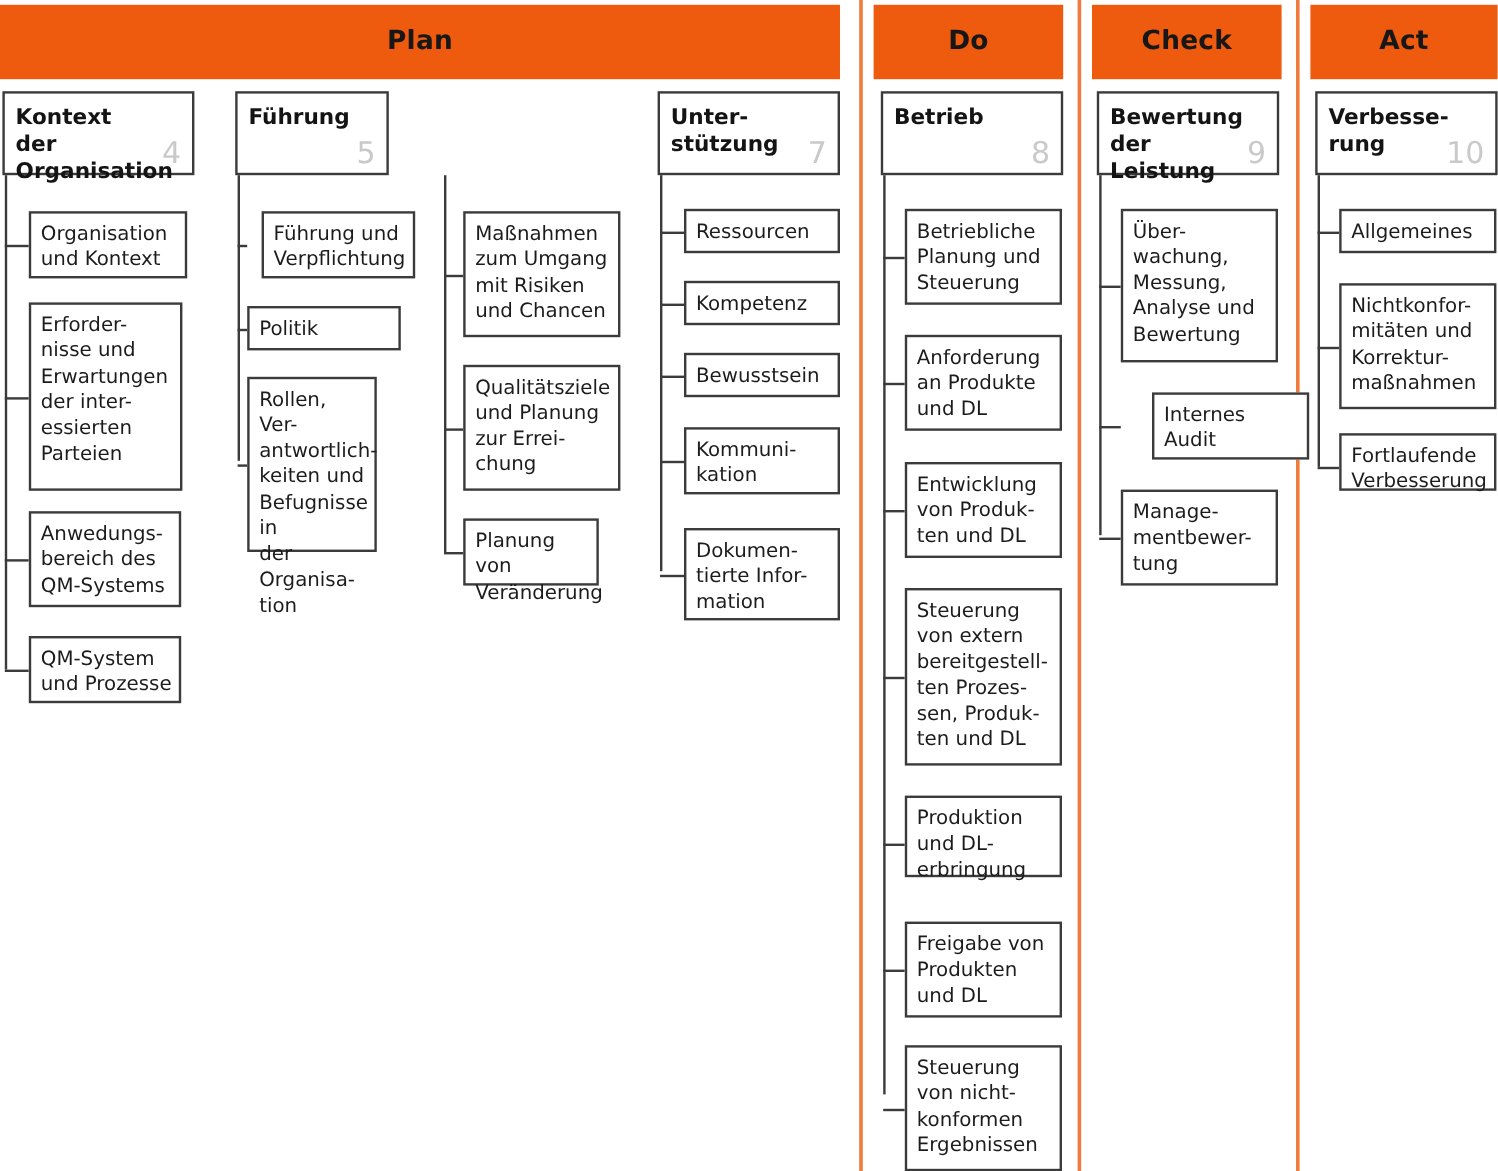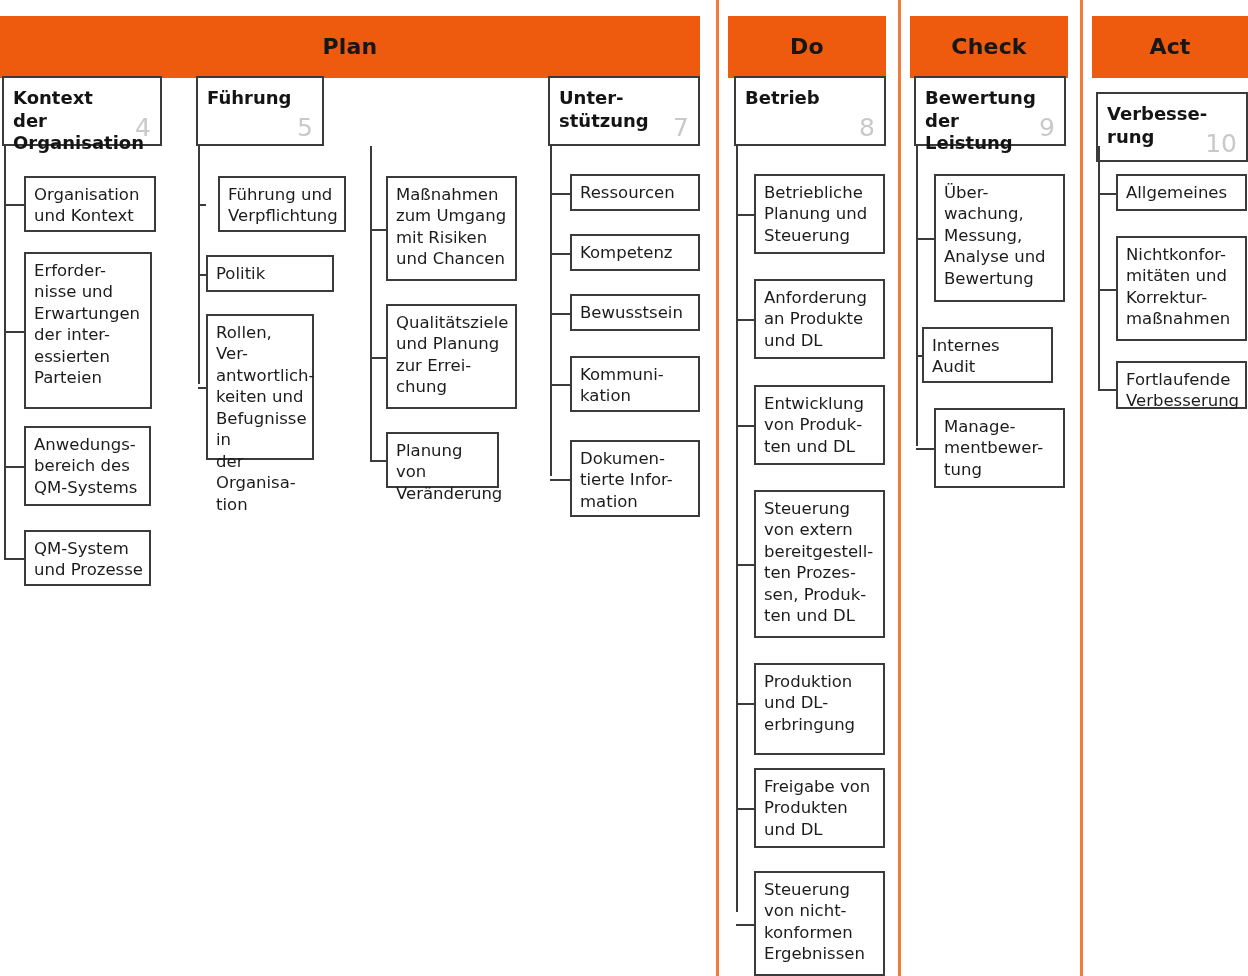--- a/index.html
+++ b/index.html
@@ -17,21 +17,21 @@
 
   #diagram {
     position: relative;
     width: 1248px;
     height: 976px;
   }
 
   
   .phase-band {
     position: absolute;
-    top: 16px;
+    top: 4px;
     background: #ee5a0e;
     display: flex;
     align-items: center;
     justify-content: center;
   }
   .phase-title {
     font-size: 22px;
     font-weight: 600;
     color: #171717;
     letter-spacing: 0.2px;
@@ -252,21 +252,21 @@
     <div class="stub" style="left: 736px; width: 18px; top: 564px;"></div>
     <div class="subbox" style="left: 754px; top: 490px; width: 131px; height: 148px;">
       <div class="subbox-label">Steuerung
 von extern
 bereitgestell-
 ten Prozes-
 sen, Produk-
 ten und DL</div>
     </div>
     <div class="stub" style="left: 736px; width: 18px; top: 703px;"></div>
-    <div class="subbox" style="left: 754px; top: 663px; width: 131px; height: 92px;">
+    <div class="subbox" style="left: 754px; top: 663px; width: 131px; height: 68px;">
       <div class="subbox-label">Produktion
 und DL-
 erbringung</div>
     </div>
     <div class="stub" style="left: 736px; width: 18px; top: 808px;"></div>
     <div class="subbox" style="left: 754px; top: 768px; width: 131px; height: 80px;">
       <div class="subbox-label">Freigabe von
 Produkten
 und DL</div>
     </div>
@@ -285,31 +285,31 @@
     <div class="spine" style="left: 916px; top: 146px; height: 300px;"></div>
     <div class="stub" style="left: 916px; width: 18px; top: 238px;"></div>
     <div class="subbox" style="left: 934px; top: 174px; width: 131px; height: 128px;">
       <div class="subbox-label">Über-
 wachung,
 Messung,
 Analyse und
 Bewertung</div>
     </div>
     <div class="stub" style="left: 916px; width: 18px; top: 355px;"></div>
-    <div class="subbox" style="left: 922px; top: 327px; width: 131px; height: 56px;">
+    <div class="subbox" style="left: 960px; top: 327px; width: 131px; height: 56px;">
       <div class="subbox-label">Internes
 Audit</div>
     </div>
     <div class="stub" style="left: 916px; width: 18px; top: 448px;"></div>
     <div class="subbox" style="left: 934px; top: 408px; width: 131px; height: 80px;">
       <div class="subbox-label">Manage-
 mentbewer-
 tung</div>
     </div>
-    <div class="clause" style="left: 1096px; top: 76px; width: 152px; height: 70px; margin-top: 16px;">
+    <div class="clause" style="left: 1096px; top: 76px; width: 152px; height: 70px;">
       <div class="clause-title">Verbesse-
 rung</div>
       <div class="clause-num">10</div>
     </div>
     <div class="spine" style="left: 1098px; top: 146px; height: 243px;"></div>
     <div class="stub" style="left: 1098px; width: 18px; top: 193px;"></div>
     <div class="subbox" style="left: 1116px; top: 174px; width: 131px; height: 37px;">
       <div class="subbox-label">Allgemeines</div>
     </div>
     <div class="stub" style="left: 1098px; width: 18px; top: 289px;"></div>

